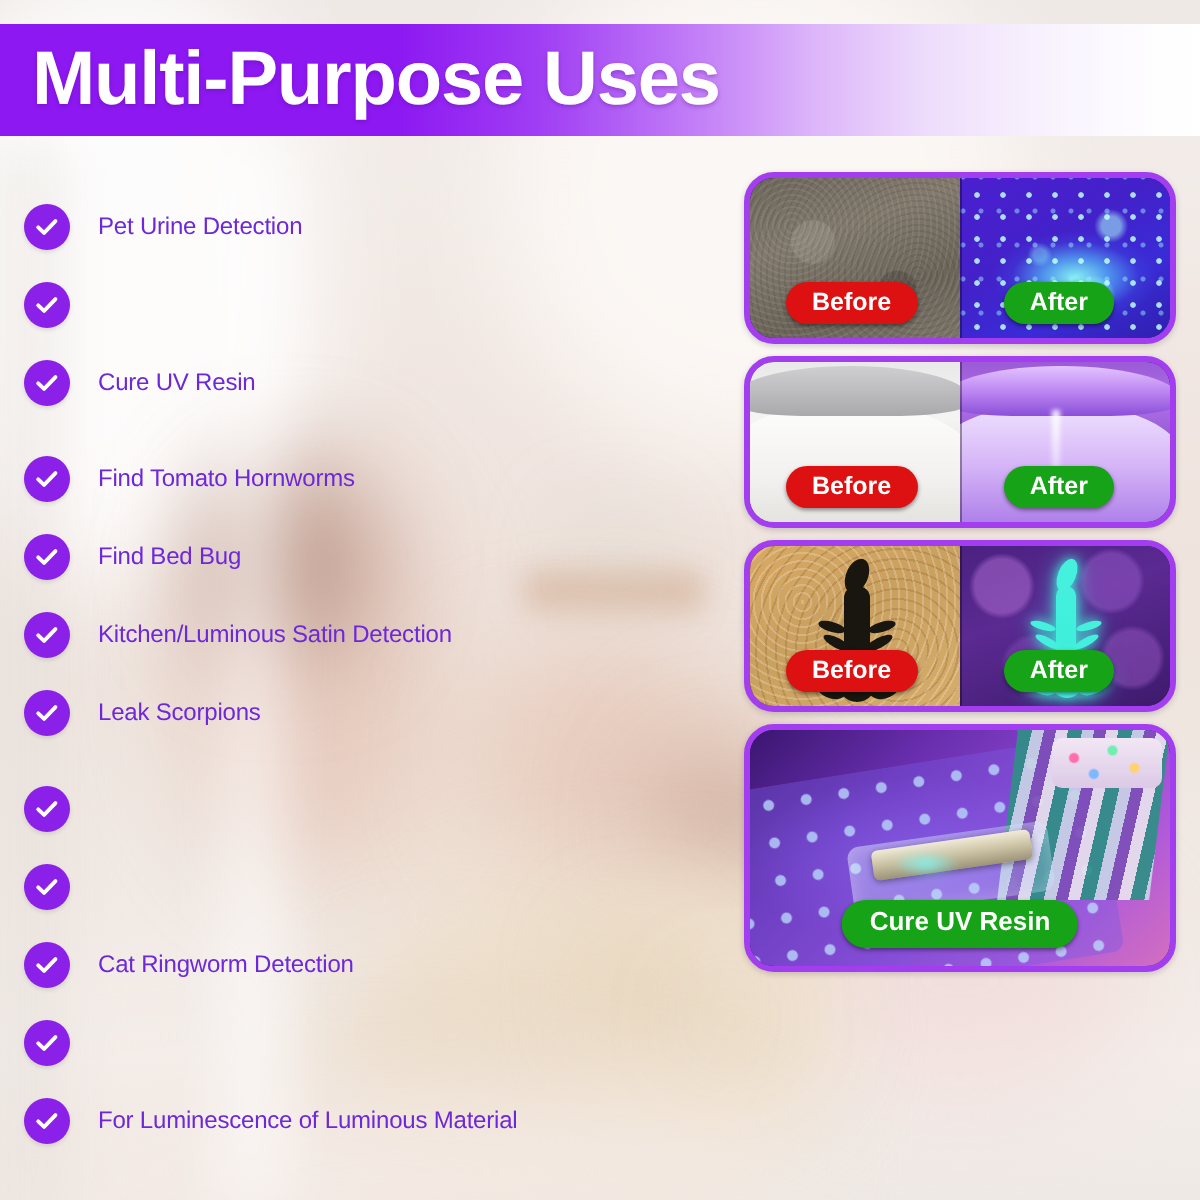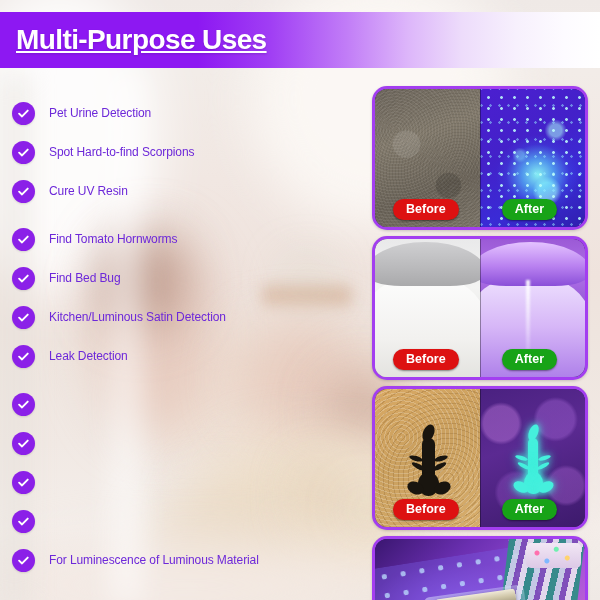--- a/index.html
+++ b/index.html
@@ -85,27 +85,26 @@
         #ddb6fa 68%,
         #eddcfb 77%,
         #f7f0fd 86%,
         #fdfbff 94%,
         #ffffff 100%);
     display: flex;
     align-items: center;
   }
   .banner-title {
     color: #ffffff;
-    font-size: 28px;
+    font-size: 38px;
     font-weight: bold;
     letter-spacing: -0.6px;
     margin-left: 16px;
     text-shadow: 0 1px 2px rgba(90,10,150,.35);
     white-space: nowrap;
-    text-decoration: underline;
   }
 
   
   .list {
     position: absolute;
     left: 12px;
     top: 96px;
     width: 372px;
     z-index: 2;
   }
@@ -142,21 +141,21 @@
   .cards {
     position: absolute;
     left: 372px;
     top: 86px;
     width: 216px;
     z-index: 2;
   }
   .card {
     position: relative;
     width: 216px;
-    height: 144px;
+    height: 86px;
     border: 3px solid #a33ef0;
     border-radius: 15px;
     overflow: hidden;
     margin-bottom: 6px;
     box-shadow: 0 1px 3px rgba(0,0,0,.18);
     background: #2b1450;
   }
   .card:last-child { margin-bottom: 0; }
   .card-4 { height: 124px; }
 
@@ -372,21 +371,20 @@
             </svg>
         </span>
         <span class="item-label">Pet Urine Detection</span>
       </div>
       <div class="item">
         <span class="check">
           <svg width="13" height="13" viewBox="0 0 16 16">
               <path d="M2.6 8.2 L6.2 11.6 L13.2 4.4" fill="none" stroke="#ffffff" stroke-width="2.4" stroke-linecap="round" stroke-linejoin="round"></path>
             </svg>
         </span>
-        <span class="item-label">Spot Hard-to-find Scorpions</span>
       </div>
       <div class="item">
         <span class="check">
           <svg width="13" height="13" viewBox="0 0 16 16">
               <path d="M2.6 8.2 L6.2 11.6 L13.2 4.4" fill="none" stroke="#ffffff" stroke-width="2.4" stroke-linecap="round" stroke-linejoin="round"></path>
             </svg>
         </span>
         <span class="item-label">Cure UV Resin</span>
       </div>
     </div>
@@ -415,21 +413,21 @@
             </svg>
         </span>
         <span class="item-label">Kitchen/Luminous Satin Detection</span>
       </div>
       <div class="item">
         <span class="check">
           <svg width="13" height="13" viewBox="0 0 16 16">
               <path d="M2.6 8.2 L6.2 11.6 L13.2 4.4" fill="none" stroke="#ffffff" stroke-width="2.4" stroke-linecap="round" stroke-linejoin="round"></path>
             </svg>
         </span>
-        <span class="item-label">Leak Detection</span>
+        <span class="item-label">Leak Scorpions</span>
       </div>
     </div>
 
     <div class="group">
       <div class="item">
         <span class="check">
           <svg width="13" height="13" viewBox="0 0 16 16">
               <path d="M2.6 8.2 L6.2 11.6 L13.2 4.4" fill="none" stroke="#ffffff" stroke-width="2.4" stroke-linecap="round" stroke-linejoin="round"></path>
             </svg>
         </span>
@@ -440,20 +438,21 @@
               <path d="M2.6 8.2 L6.2 11.6 L13.2 4.4" fill="none" stroke="#ffffff" stroke-width="2.4" stroke-linecap="round" stroke-linejoin="round"></path>
             </svg>
         </span>
       </div>
       <div class="item">
         <span class="check">
           <svg width="13" height="13" viewBox="0 0 16 16">
               <path d="M2.6 8.2 L6.2 11.6 L13.2 4.4" fill="none" stroke="#ffffff" stroke-width="2.4" stroke-linecap="round" stroke-linejoin="round"></path>
             </svg>
         </span>
+        <span class="item-label">Cat Ringworm Detection</span>
       </div>
       <div class="item">
         <span class="check">
           <svg width="13" height="13" viewBox="0 0 16 16">
               <path d="M2.6 8.2 L6.2 11.6 L13.2 4.4" fill="none" stroke="#ffffff" stroke-width="2.4" stroke-linecap="round" stroke-linejoin="round"></path>
             </svg>
         </span>
       </div>
       <div class="item">
         <span class="check">

